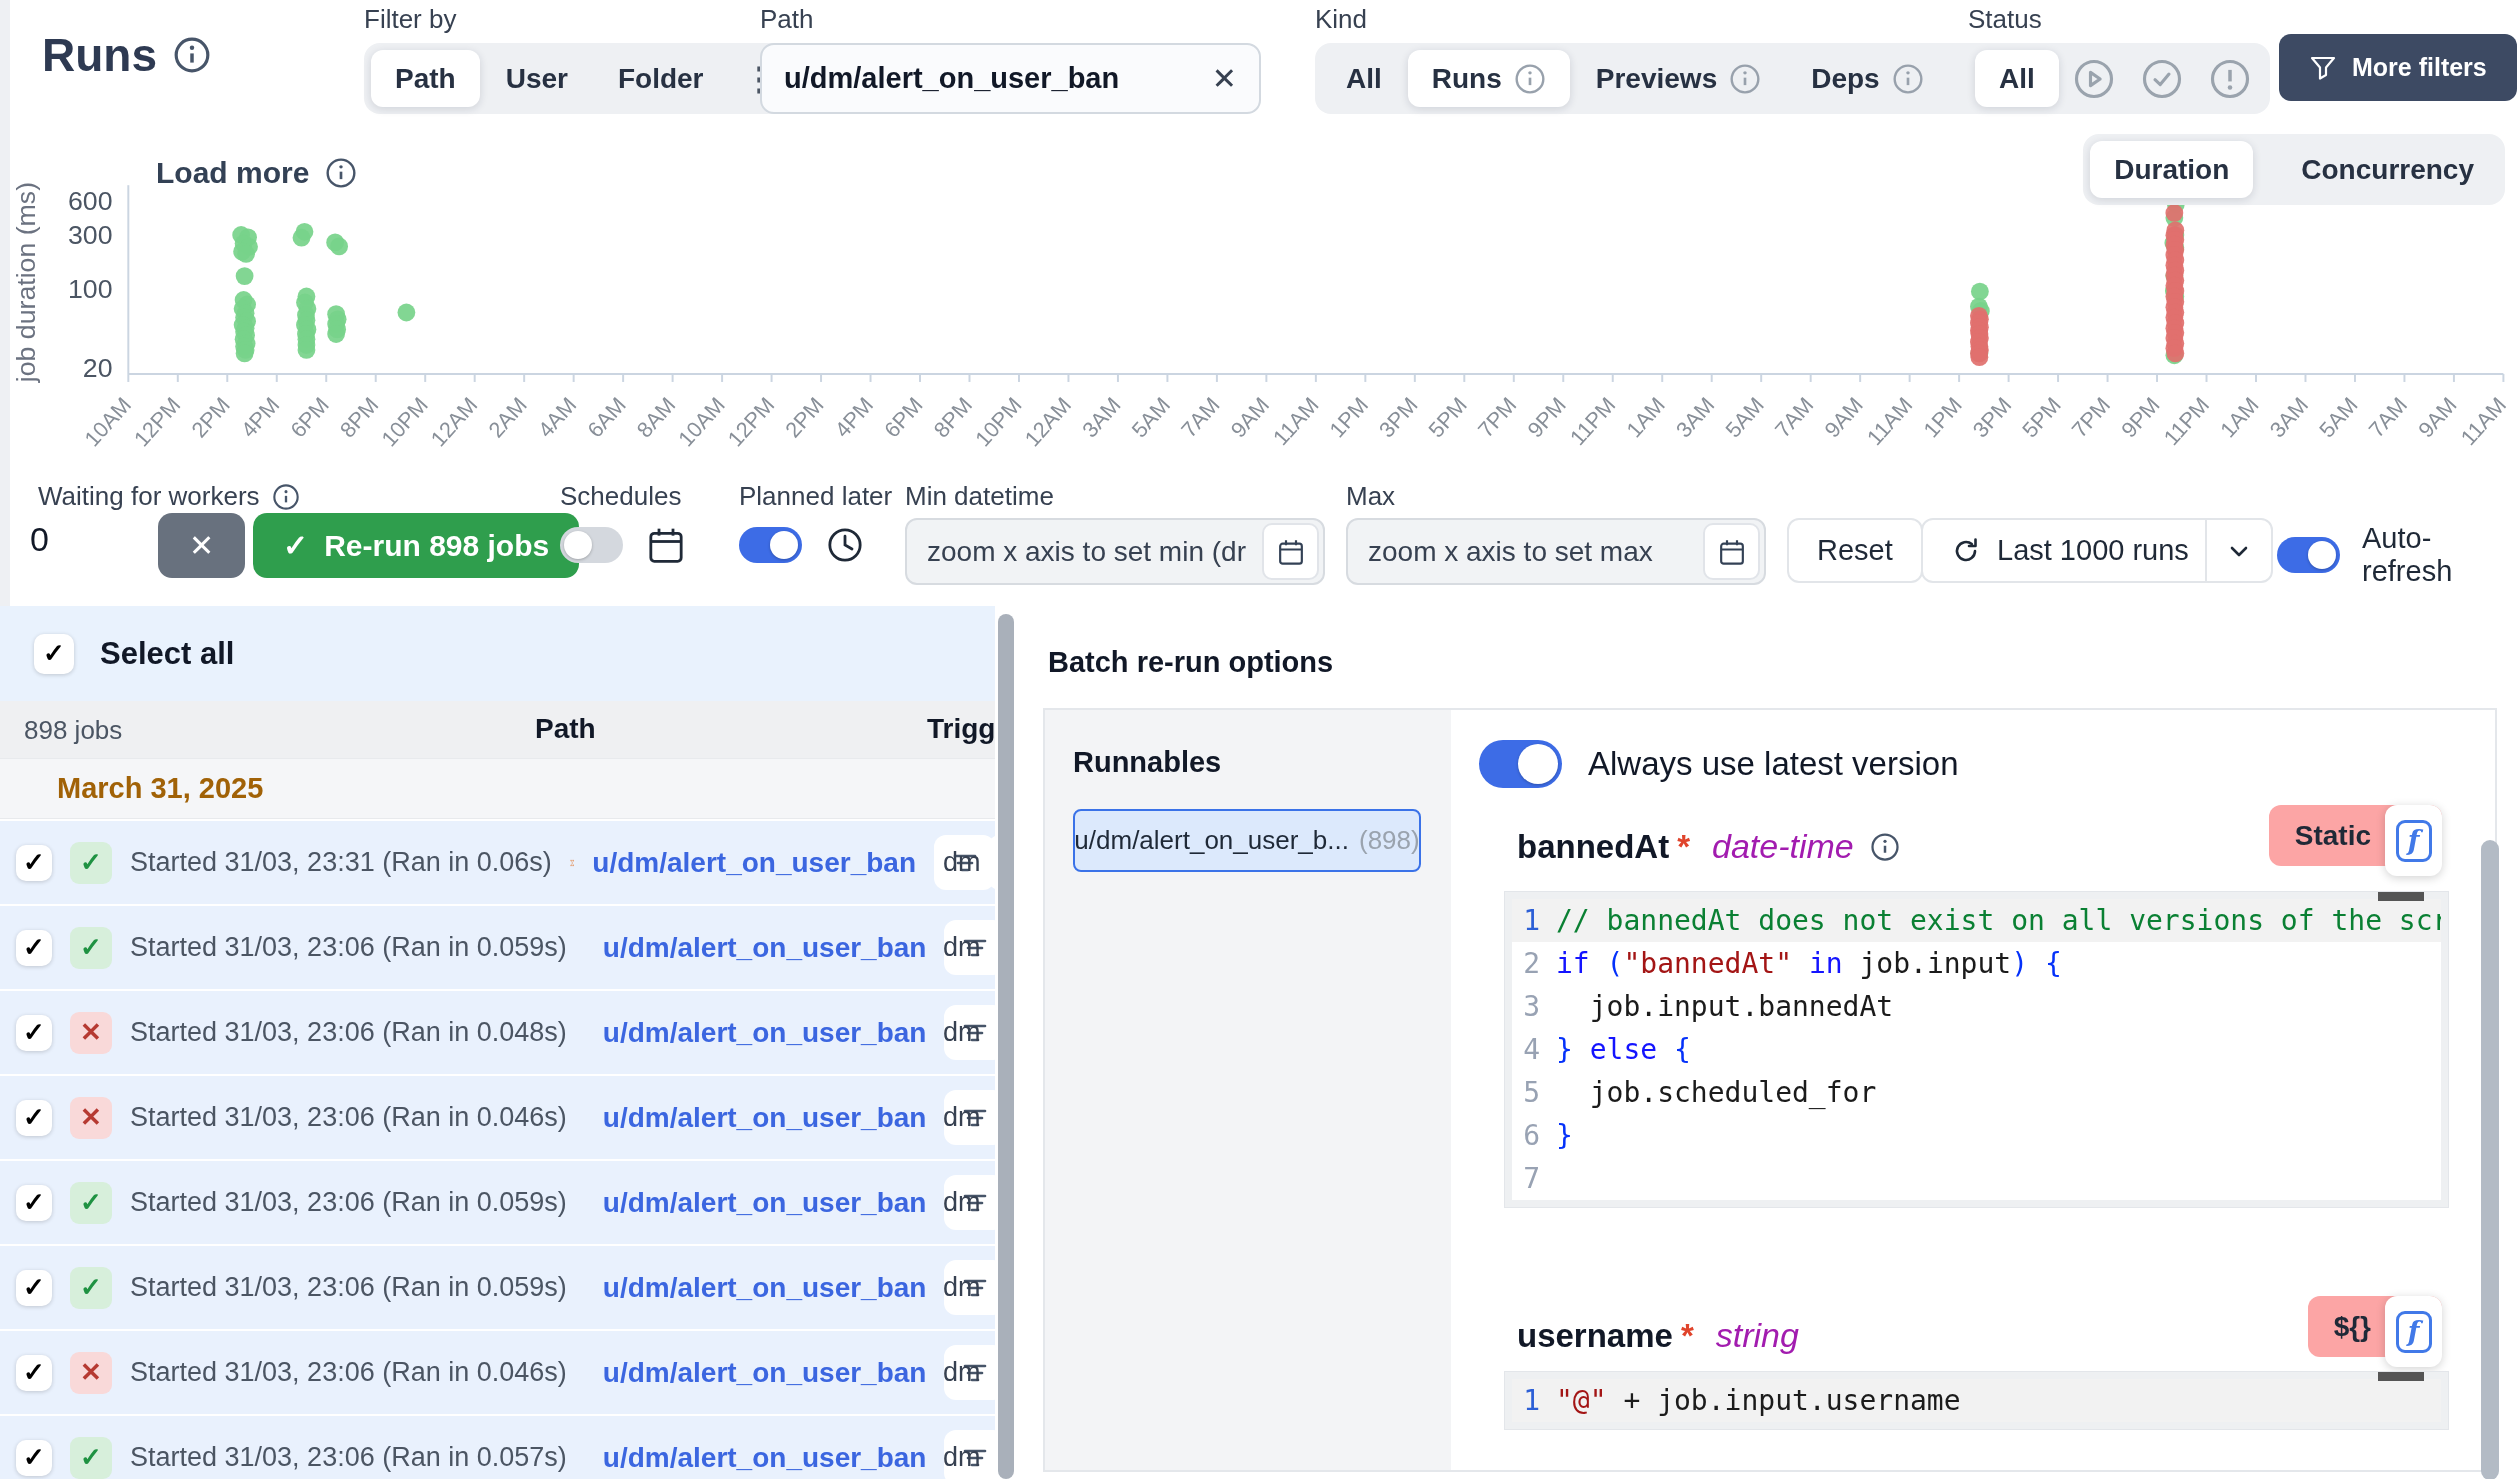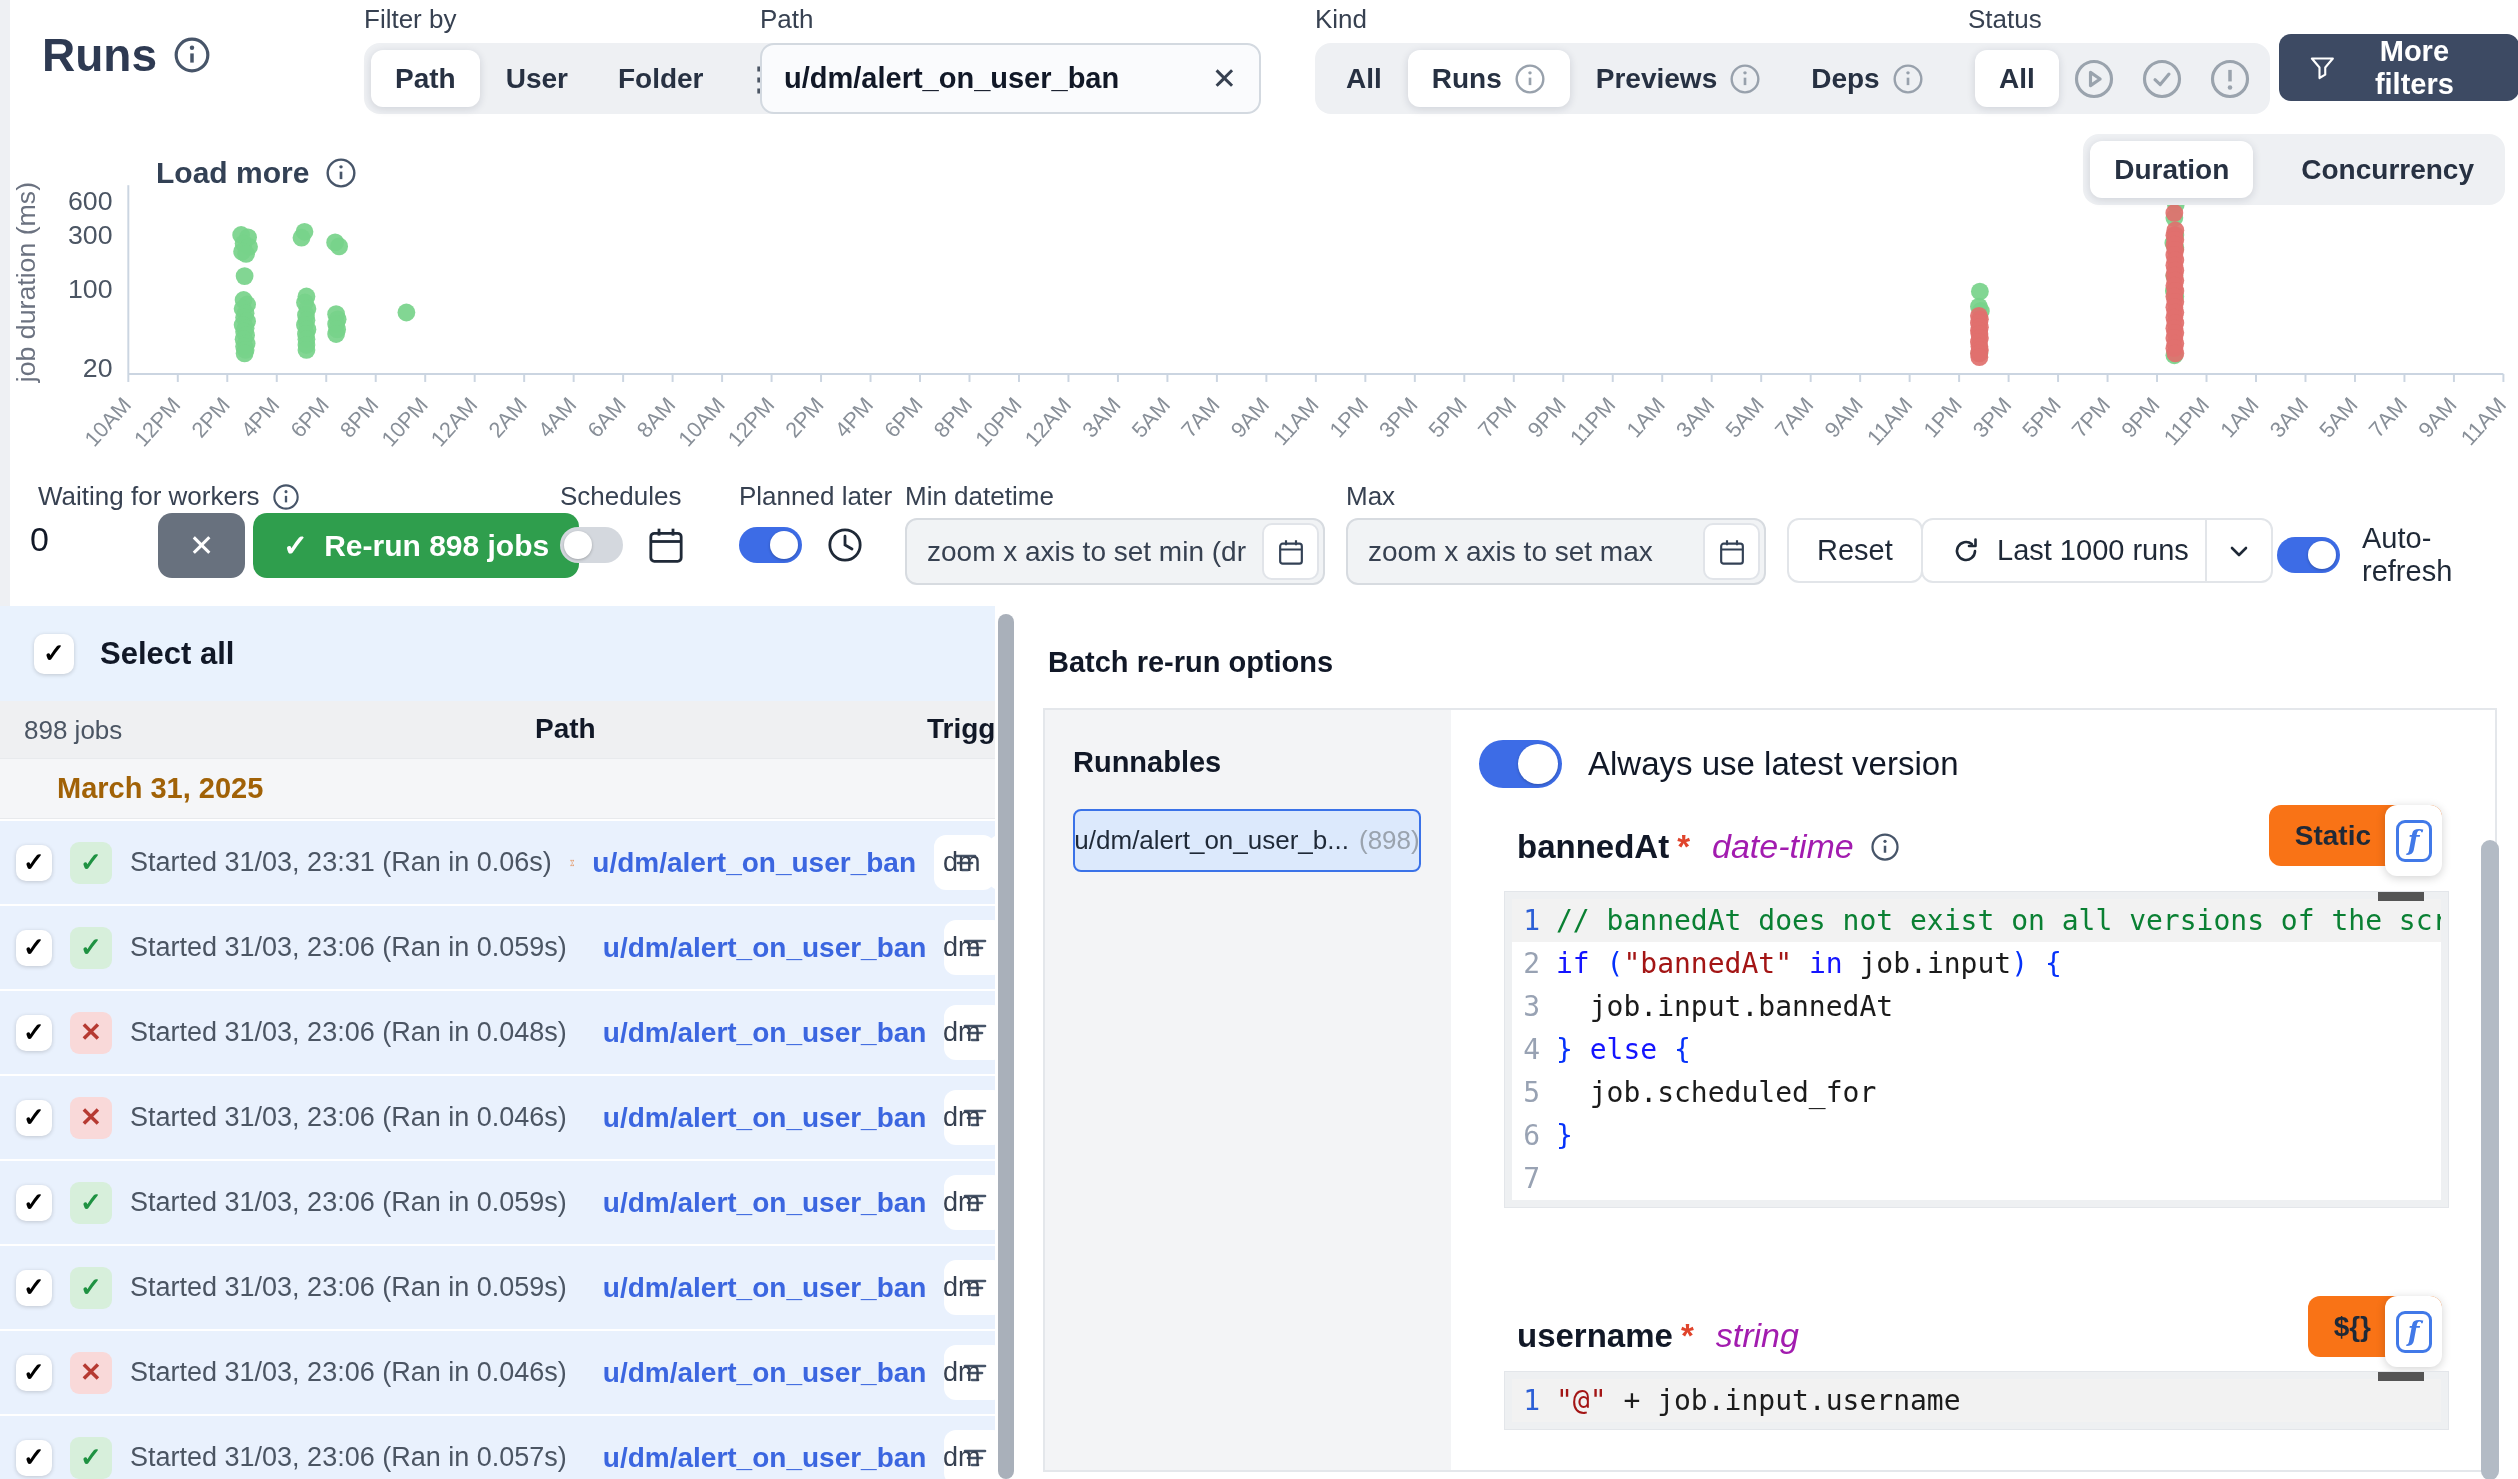--- a/index.html
+++ b/index.html
@@ -23,22 +23,22 @@
     font-size:28px;font-weight:700;color:#273142;border-radius:12px;white-space:nowrap;}
   .seg .opt.sel{background:#fff;box-shadow:0 2px 8px rgba(20,30,60,.14);}
   .i-info{width:32px;height:32px;color:#98a1ac;flex:0 0 auto;}
   .i-info.dark{color:#475569;}
   .kebab{font-size:32px;font-weight:700;color:#4b5563;padding:0 14px;}
   .pinput{width:501px;height:71px;border:2px solid #d3d9e0;border-radius:14px;background:#fafbfd;
     display:flex;align-items:center;padding:0 22px;font-size:29px;font-weight:700;color:#111827;}
   .pinput .clear{margin-left:auto;font-size:30px;font-weight:400;color:#374151;}
   .status-ic{width:42px;height:42px;color:#9aa3ad;margin:0 12px;}
   .btn-dark{position:absolute;left:2279px;top:34px;height:67px;background:#3d4a63;color:#fff;
-    border:none;border-radius:12px;display:flex;align-items:center;gap:4px;padding:0 30px;
-    font-size:29px;font-weight:600;font-family:inherit;}
+    border:none;border-radius:12px;display:flex;align-items:center;gap:15px;padding:0 30px;
+    font-size:25px;font-weight:600;font-family:inherit;}
 
   
   .chart-sec{position:absolute;left:0;top:114px;width:2519px;height:353px;}
   #chart-svg{position:absolute;left:0;top:0;}
   .load-more{position:absolute;left:156px;top:42px;display:flex;align-items:center;gap:16px;
     font-size:30px;font-weight:700;color:#334155;}
   .dc-seg{position:absolute;right:14px;top:20px;gap:24px;}
   .dc-seg .opt{font-weight:600;}
   .dc-seg .opt.sel{font-weight:700;}
 
@@ -106,21 +106,21 @@
   .rp-content{position:relative;flex:1;}
   .latest{position:absolute;left:28px;top:30px;display:flex;align-items:center;gap:26px;}
   .tog.big{width:83px;height:48px;border-radius:24px;}
   .tog.big::after{width:40px;height:40px;}
   .latest .txt{font-size:33px;color:#111827;}
   .fieldhead{position:absolute;left:66px;display:flex;align-items:baseline;gap:8px;}
   .fieldhead .fname{font-size:33px;font-weight:700;color:#111827;}
   .fieldhead .req{color:#e0442c;font-size:33px;font-weight:700;}
   .fieldhead .ftype{font-size:34px;font-style:italic;color:#a21caf;margin-left:14px;}
   .fieldhead .i-info{width:30px;height:30px;color:#475569;align-self:center;margin-left:8px;}
-  .mode-seg{position:absolute;right:53px;height:61px;background:#f97316;border-radius:12px;
+  .mode-seg{position:absolute;right:53px;height:61px;background:#fca5a5;border-radius:12px;
     display:flex;align-items:center;gap:14px;padding-left:26px;}
   .mode-seg .mlab{font-size:28px;font-weight:600;color:#1f2937;white-space:nowrap;}
   .fbtn{width:57px;height:71px;background:#fff;border-radius:12px;box-shadow:0 2px 10px rgba(0,0,0,.18);
     display:grid;place-items:center;margin-bottom:-10px;}
   .fglyph{width:36px;height:42px;border:3px solid #4179e8;border-radius:9px;color:#4179e8;
     display:grid;place-items:center;font:italic 700 27px "DejaVu Serif",serif;}
   .edframe{position:absolute;left:53px;width:945px;background:#eef0f2;border:1px solid #e3e6ea;padding:7px;}
   .ed{background:#fff;position:relative;overflow:hidden;}
   .cl{display:flex;height:43px;line-height:43px;font-family:"DejaVu Sans Mono",monospace;font-size:28px;white-space:pre;}
   .cl.active{background:#f2f2f2;}

